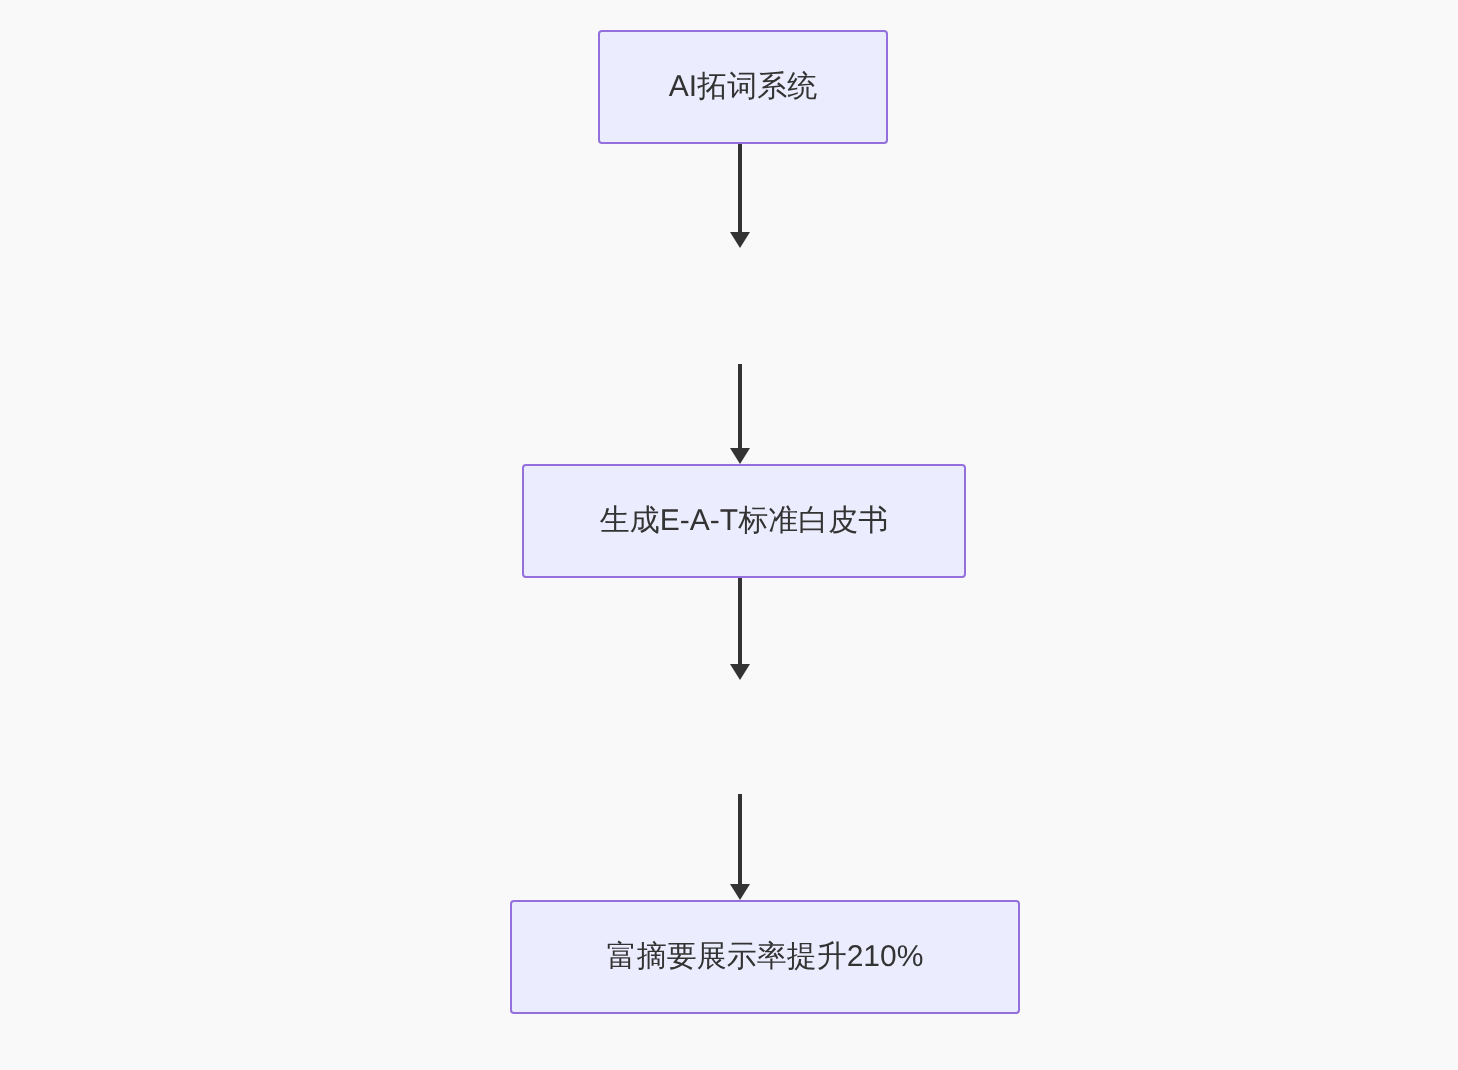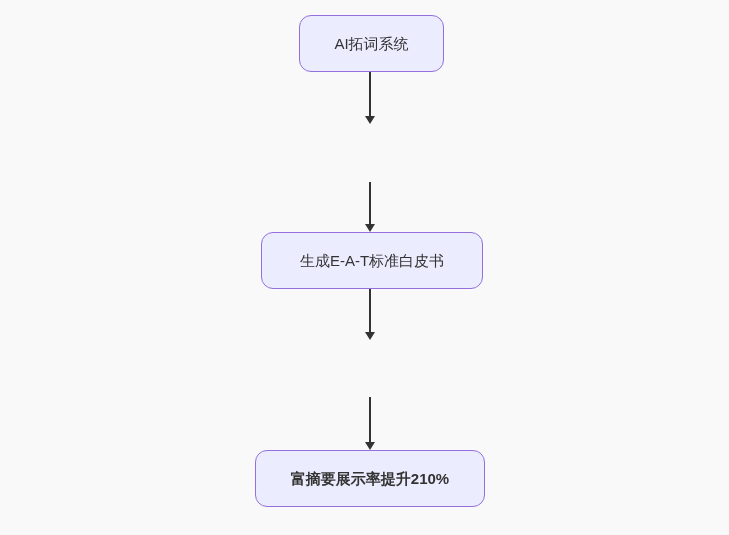--- a/index.html
+++ b/index.html
@@ -14,35 +14,35 @@
     width: 729px;
     height: 535px;
     background: var(--bg, #f9f9f9);
     overflow: hidden;
   }
   .node {
     position: absolute;
     box-sizing: border-box;
     background: var(--node-fill, #ececff);
     border: 1px solid var(--node-border, #9370db);
-    border-radius: 12px;
+    border-radius: 2px;
     display: flex;
     align-items: center;
     justify-content: center;
     color: var(--node-text, #333333);
     font-size: 15px;
     line-height: 1.2;
     text-align: center;
     white-space: nowrap;
   }
   .n1 { left: 299px; top: 15px;  width: 145px; height: 57px; }
   .n2 { left: 274px; top: 124px; width: 184px; height: 58px; }
   .n3 { left: 261px; top: 232px; width: 222px; height: 57px; align-items: center; }
   .n4 { left: 264px; top: 340px; width: 216px; height: 57px; }
-  .n5 { left: 255px; top: 450px; width: 230px; height: 57px; font-weight: bold; }
+  .n5 { left: 255px; top: 450px; width: 255px; height: 57px; }
 
   .edge {
     position: absolute;
     left: 369px;
     width: 2px;
     background: var(--arrow, #333333);
   }
   .e1 { top: 72px;  height: 44px; }
   .e2 { top: 182px; height: 42px; }
   .e3 { top: 289px; height: 43px; }

